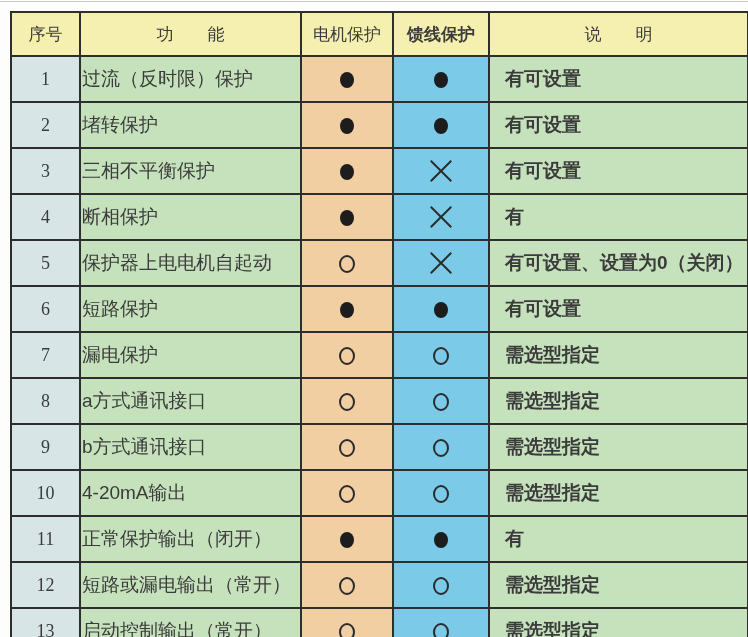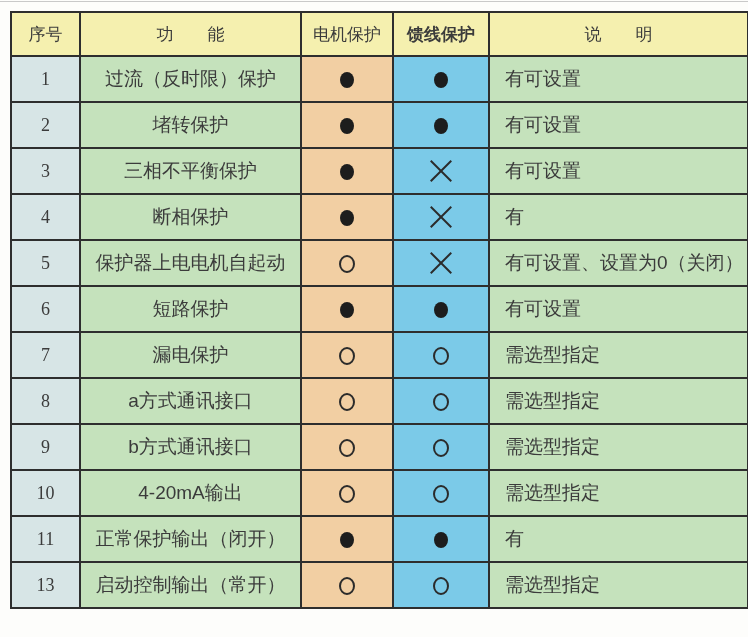--- a/index.html
+++ b/index.html
@@ -57,33 +57,34 @@
   th.col-feeder { width: 92px; font-weight: bold; }
   th.col-note   { width: 255px; margin-left: 16px; }
 
   td.col-seq {
     background: #d7e5e6;
     text-align: center;
     font-family: "Liberation Serif", "DejaVu Serif", serif;
     font-size: 18px;
   }
   td.col-func {
-    text-align: center;
+    text-align: left;
   }
   td.col-motor {
     background: #f2cfa3;
     text-align: center;
   }
   td.col-feeder {
     background: #7bcae8;
     text-align: center;
   }
   td.col-note {
     text-align: left;
     padding-left: 15px;
+    font-weight: bold;
   }
 
   
   .sym {
     display: inline-block;
     vertical-align: middle;
   }
   .sym-filled {
     width: 14px;
     height: 16px;
@@ -202,20 +203,27 @@
         <td class="col-note">需选型指定</td>
       </tr>
       <tr>
         <td class="col-seq">11</td>
         <td class="col-func">正常保护输出（闭开）</td>
         <td class="col-motor"><span class="sym sym-filled"></span></td>
         <td class="col-feeder"><span class="sym sym-filled"></span></td>
         <td class="col-note">有</td>
       </tr>
       <tr>
+        <td class="col-seq">12</td>
+        <td class="col-func">短路或漏电输出（常开）</td>
+        <td class="col-motor"><span class="sym sym-open"></span></td>
+        <td class="col-feeder"><span class="sym sym-open"></span></td>
+        <td class="col-note">需选型指定</td>
+      </tr>
+      <tr>
         <td class="col-seq">13</td>
         <td class="col-func">启动控制输出（常开）</td>
         <td class="col-motor"><span class="sym sym-open"></span></td>
         <td class="col-feeder"><span class="sym sym-open"></span></td>
         <td class="col-note">需选型指定</td>
       </tr>
     </tbody>
 </table>
 
 </body></html>

